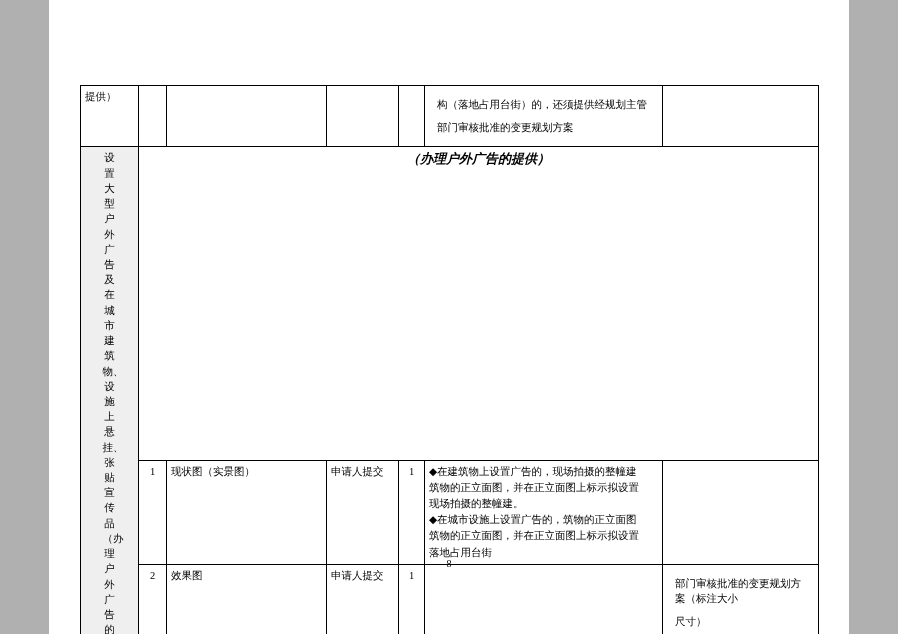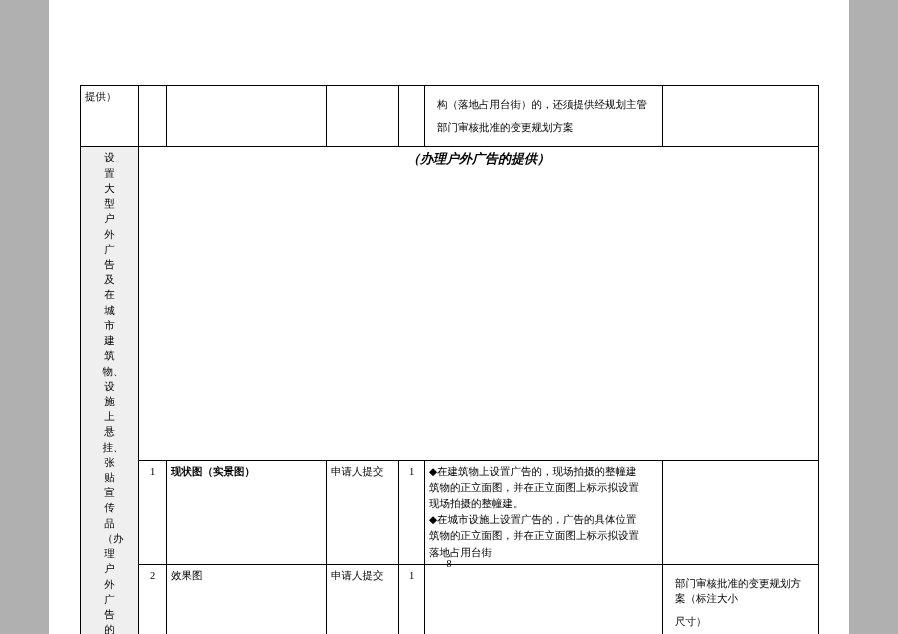--- a/index.html
+++ b/index.html
@@ -95,21 +95,21 @@
     left: 0;
     top: 558px;
     width: 800px;
     text-align: center;
     font-size: 10px;
     font-family: "Liberation Serif", serif;
   }
   .txt-block p {
     margin: 8px;
   }
-  .tall-1 { height: 86px; font-weight: bold; }
+  .tall-1 { height: 86px; }
   .tall-2 { height: 100px; }
 </style>
 </head>
 <body>
 
 <div class="page">
   <div class="sheet">
     <table class="doc">
       <colgroup>
         <col class="c-col1">
@@ -156,21 +156,21 @@
           <td class="mid cell-pad">
             <span>申请人提交</span>
           </td>
           <td class="num">
             <span>1</span>
           </td>
           <td class="bullet-list">
             <p>◆在建筑物上设置广告的，现场拍摄的整幢建</p>
             <p>筑物的正立面图，并在正立面图上标示拟设置</p>
             <p>现场拍摄的整幢建。</p>
-            <p>◆在城市设施上设置广告的，广告的具体位置</p>
+            <p>◆在城市设施上设置广告的，筑物的正立面图</p>
             <p>筑物的正立面图，并在正立面图上标示拟设置</p>
             <p>落地占用台街</p>
           </td>
           <td>
             <span></span>
           </td>
         </tr>
 
         <tr>
           <td class="num">

